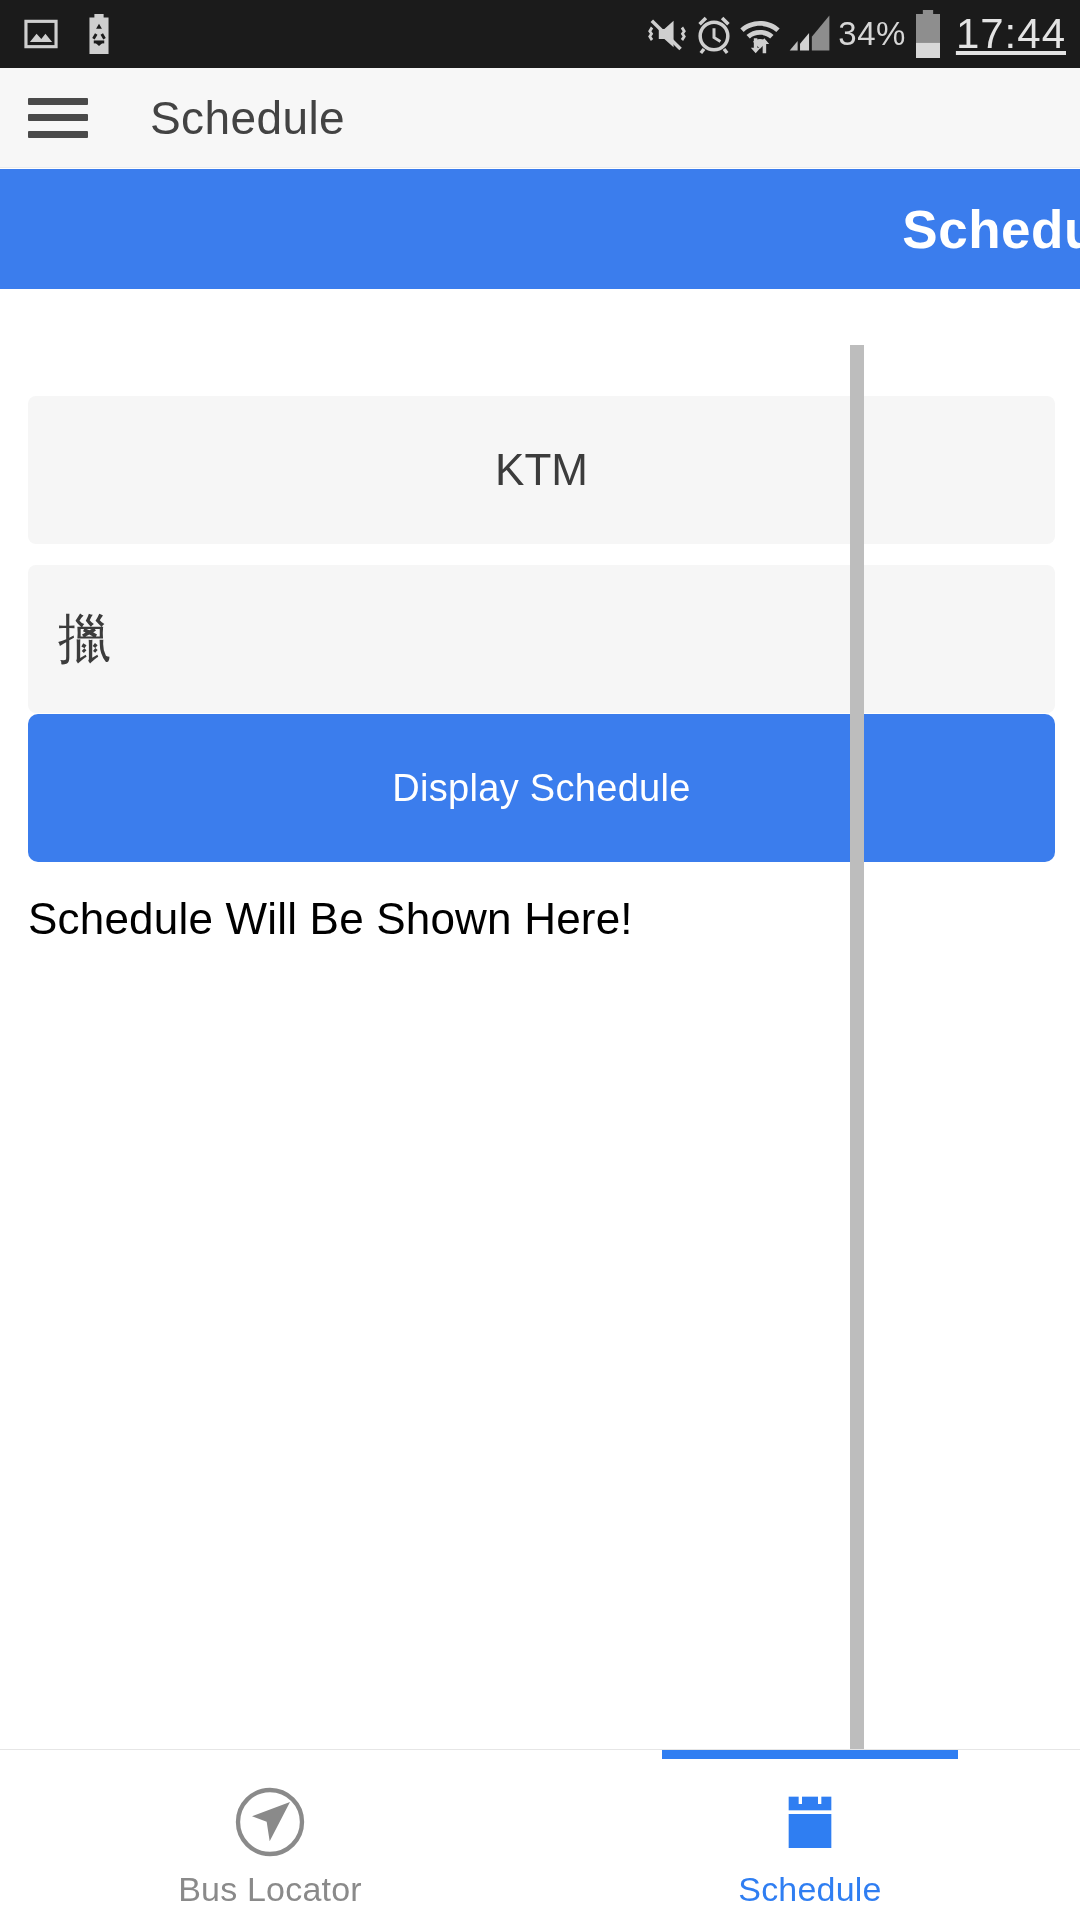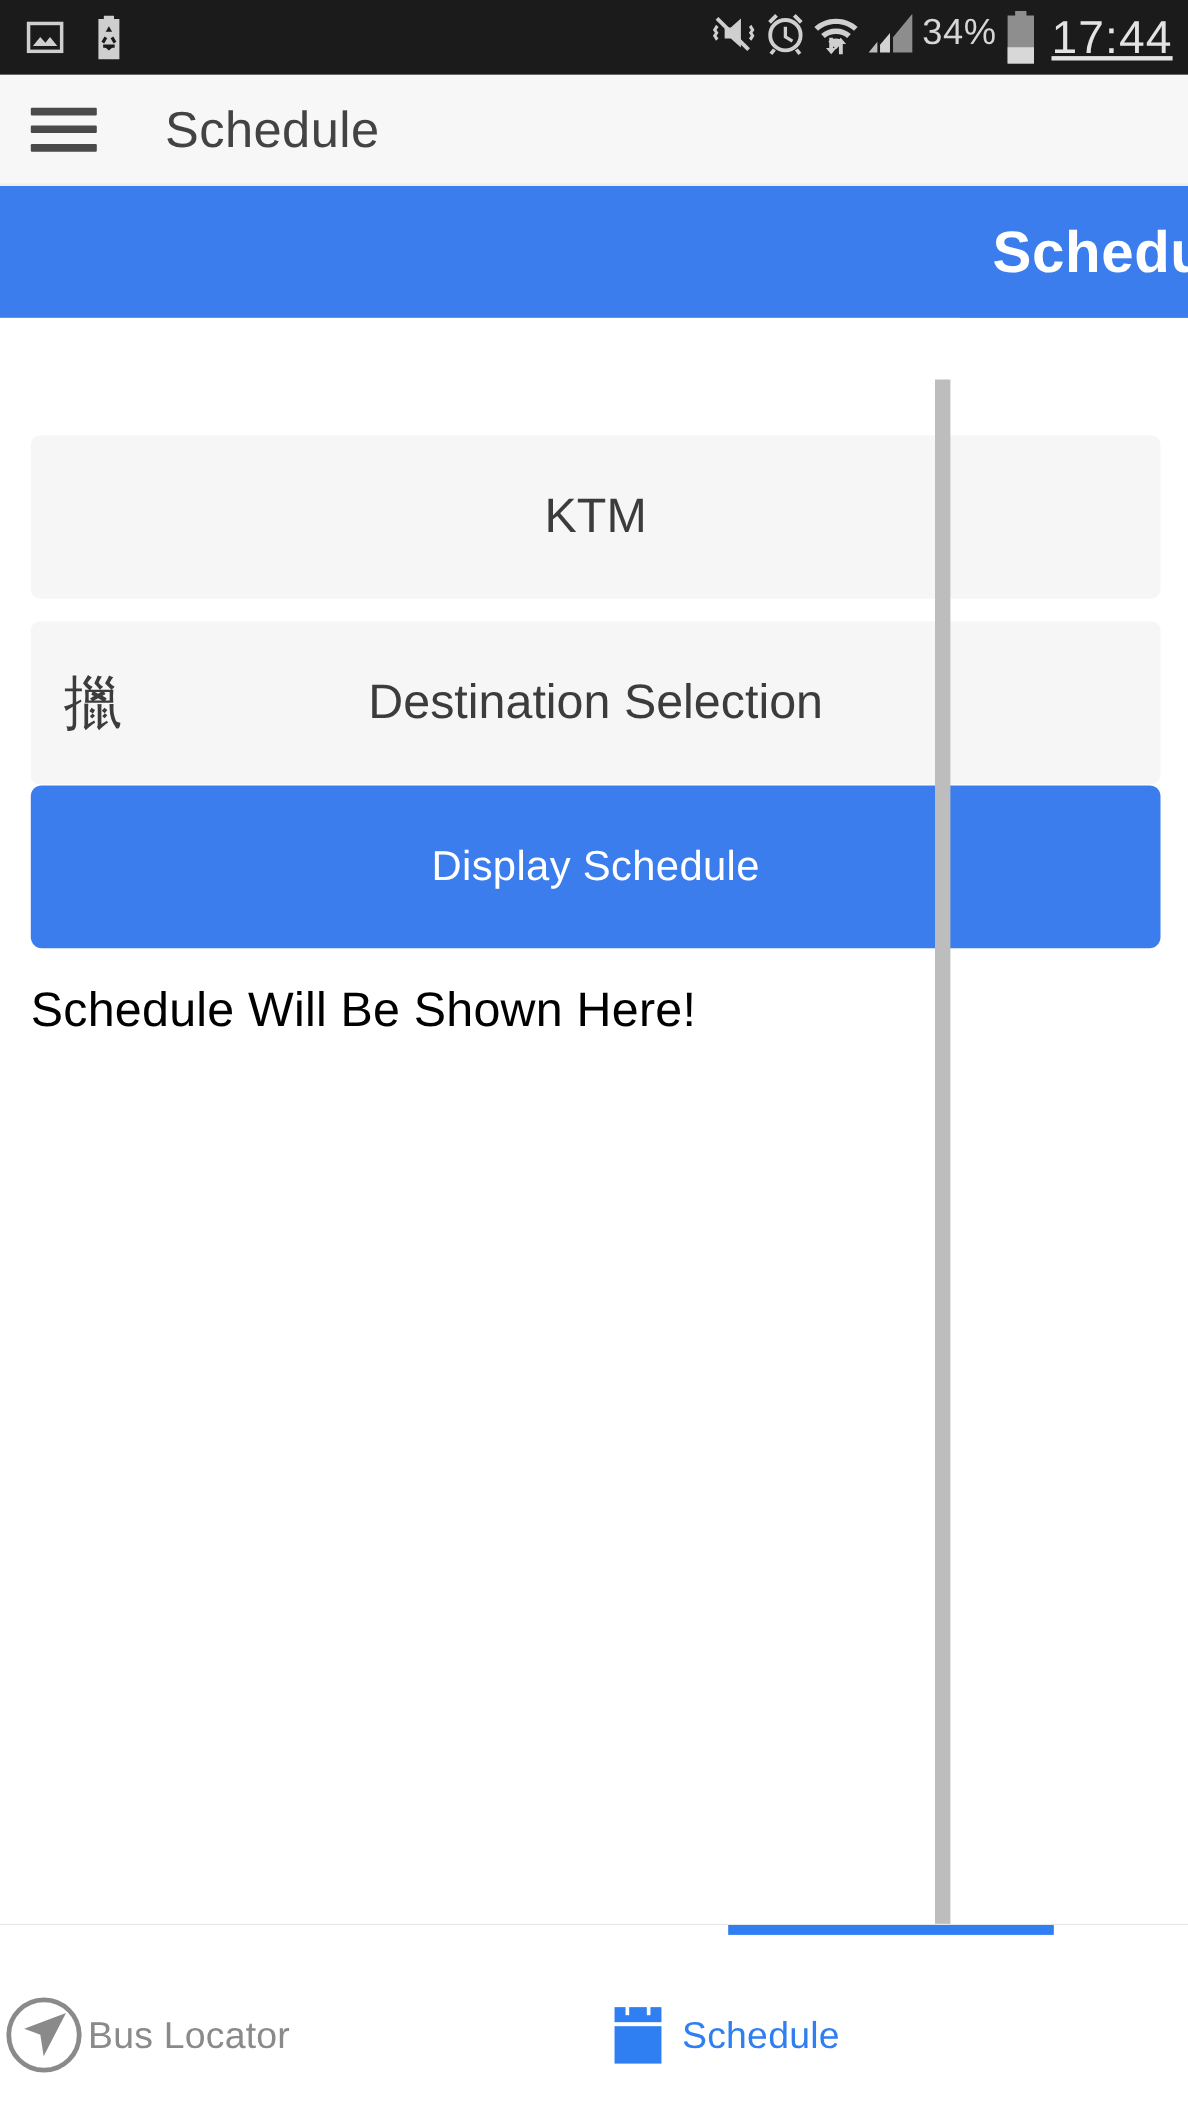--- a/index.html
+++ b/index.html
@@ -11,21 +11,21 @@
   }
   #app { position:relative; width:1080px; height:1920px; }
 
   
   .statusbar {
     position:absolute; top:0; left:0; width:1080px; height:68px;
     background:#1b1b1b; display:flex; align-items:center;
     padding:0 14px 0 22px;
   }
   .sb-left { display:flex; align-items:center; gap:22px; }
-  .sb-right { margin-left:auto; display:flex; gap:4px; }
+  .sb-right { margin-left:auto; display:flex; align-items:center; gap:4px; }
   .sb-icon { display:block; }
   .sb-batt-pct {
     color:#d6d6d6; font-size:33px; letter-spacing:0.5px;
     font-family:"Liberation Sans", sans-serif;
   }
   .sb-clock {
     color:#e3e3e3; font-size:42px; letter-spacing:1px; margin-left:6px;
     font-family:"Liberation Sans", sans-serif;
     text-decoration:underline;
   }
@@ -99,21 +99,21 @@
   }
 
   
   .bottomnav {
     position:absolute; bottom:0; left:0; width:1080px; height:171px;
     background:#ffffff; border-top:1px solid #e6e6e6;
     display:flex; align-items:flex-start;
   }
   .navitem {
     flex:1; height:171px; position:relative;
-    display:flex; flex-direction:row; align-items:center;
+    display:flex; flex-direction:column; align-items:center;
     justify-content:flex-start; padding-top:28px; cursor:pointer;
   }
   .nav-indicator {
     position:absolute; top:0; left:50%; transform:translateX(-50%);
     width:296px; height:9px; background:#2f7ef2;
   }
   .nav-icon { height:88px; display:flex; align-items:center; justify-content:center; }
   .nav-label {
     font-size:34px; color:#8a8a8a; margin-top:4px; letter-spacing:0.2px;
   }
@@ -186,21 +186,20 @@
   </div>
 
   <div class="content">
 
     <div class="field" id="field-origin">
       <span class="field-text">KTM</span>
     </div>
 
     <div class="field" id="field-destination">
       <span class="field-glyph">擸</span>
-      <span class="field-text">Destination Selection</span>
     </div>
 
     <button class="primary-btn">Display Schedule</button>
 
     <div class="result-text">Schedule Will Be Shown Here!</div>
 
     <div class="scrollbar-track"></div>
     <div class="scrollbar-thumb"></div>
   </div>
 

